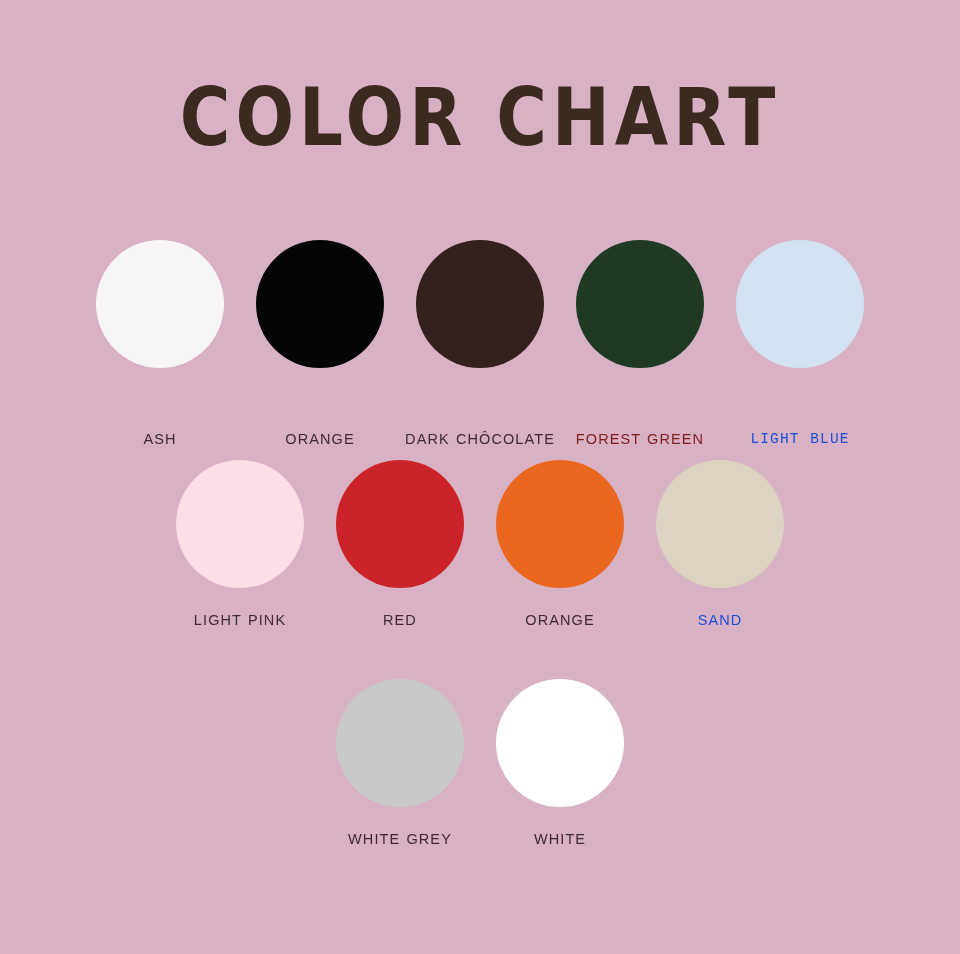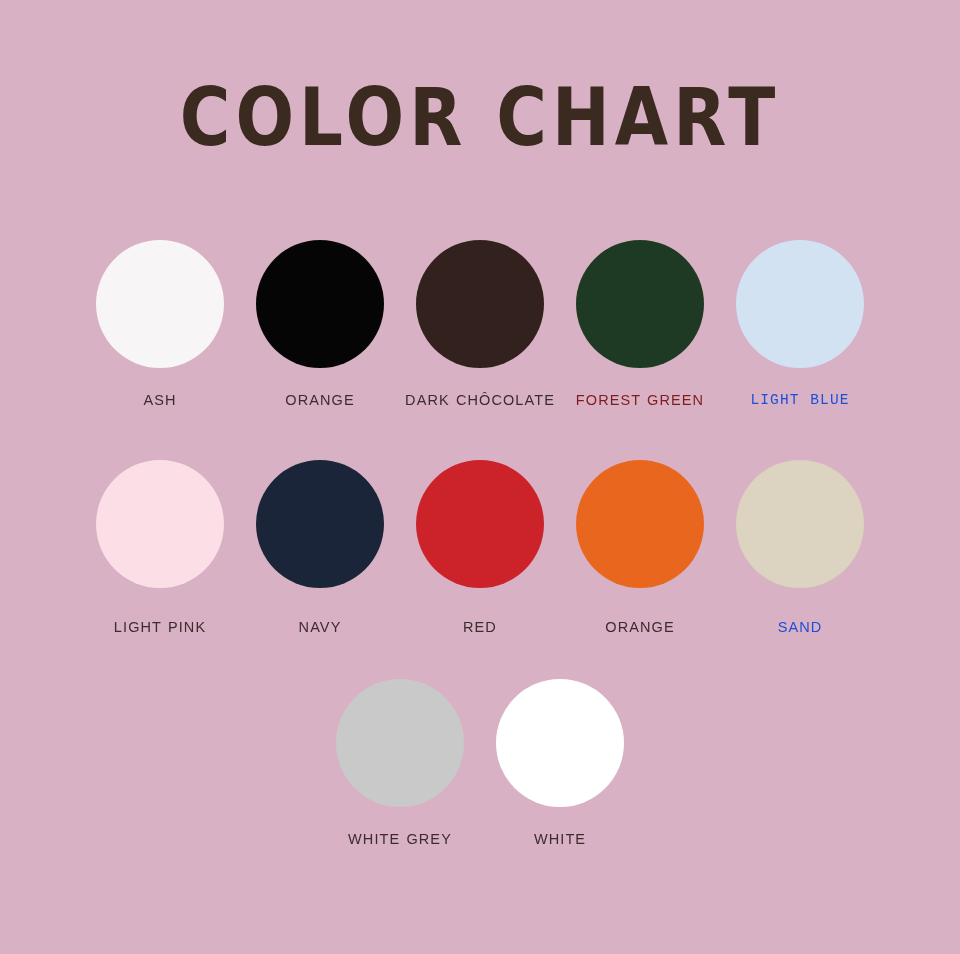--- a/index.html
+++ b/index.html
@@ -74,22 +74,22 @@
     font-size: 14.5px;
     letter-spacing: 1.1px;
     color: #3d2b30;
     text-align: center;
     line-height: 1.42;
     width: 150px;
     word-spacing: 1px;
   }
 
   
-  .swatch-row.row-1 .swatch-cell { height: 208px; }
-  .swatch-row.row-2 .swatch-cell { height: 205px; gap: 7px; }
+  .swatch-row.row-1 .swatch-cell { height: 208px; gap: 39px; }
+  .swatch-row.row-2 .swatch-cell { height: 205px; }
   .swatch-row.row-3 .swatch-cell { height: 200px; }
 </style>
 </head>
 <body>
 
 <div class="chart-page" style="background: rgb(216, 178, 196);">
 
   <div class="chart-title" style="color: rgb(59, 42, 32);">COLOR CHART</div>
 
   <div class="rows">
@@ -116,24 +116,20 @@
         <div class="swatch-label" style="color: #1d4ed8; font-family: Liberation Mono, monospace;">LIGHT BLUE</div>
       </div>
     </div>
 
     <div class="swatch-row row-2">
       <div class="swatch-cell">
         <div class="swatch-dot" style="background:#fcdee6"></div>
         <div class="swatch-label" style="color: rgb(61, 43, 48);">LIGHT PINK</div>
       </div>
       <div class="swatch-cell">
-        <div class="swatch-dot" style="background:#1b2539"></div>
-        <div class="swatch-label" style="color: rgb(61, 43, 48);">NAVY</div>
-      </div>
-      <div class="swatch-cell">
         <div class="swatch-dot" style="background:#cc2229"></div>
         <div class="swatch-label" style="color: rgb(61, 43, 48);">RED</div>
       </div>
       <div class="swatch-cell">
         <div class="swatch-dot" style="background:#e9661f"></div>
         <div class="swatch-label" style="color: rgb(61, 43, 48);">ORANGE</div>
       </div>
       <div class="swatch-cell">
         <div class="swatch-dot" style="background:#dcd4c0"></div>
         <div class="swatch-label" style="color: #1d4ed8;">SAND</div>

